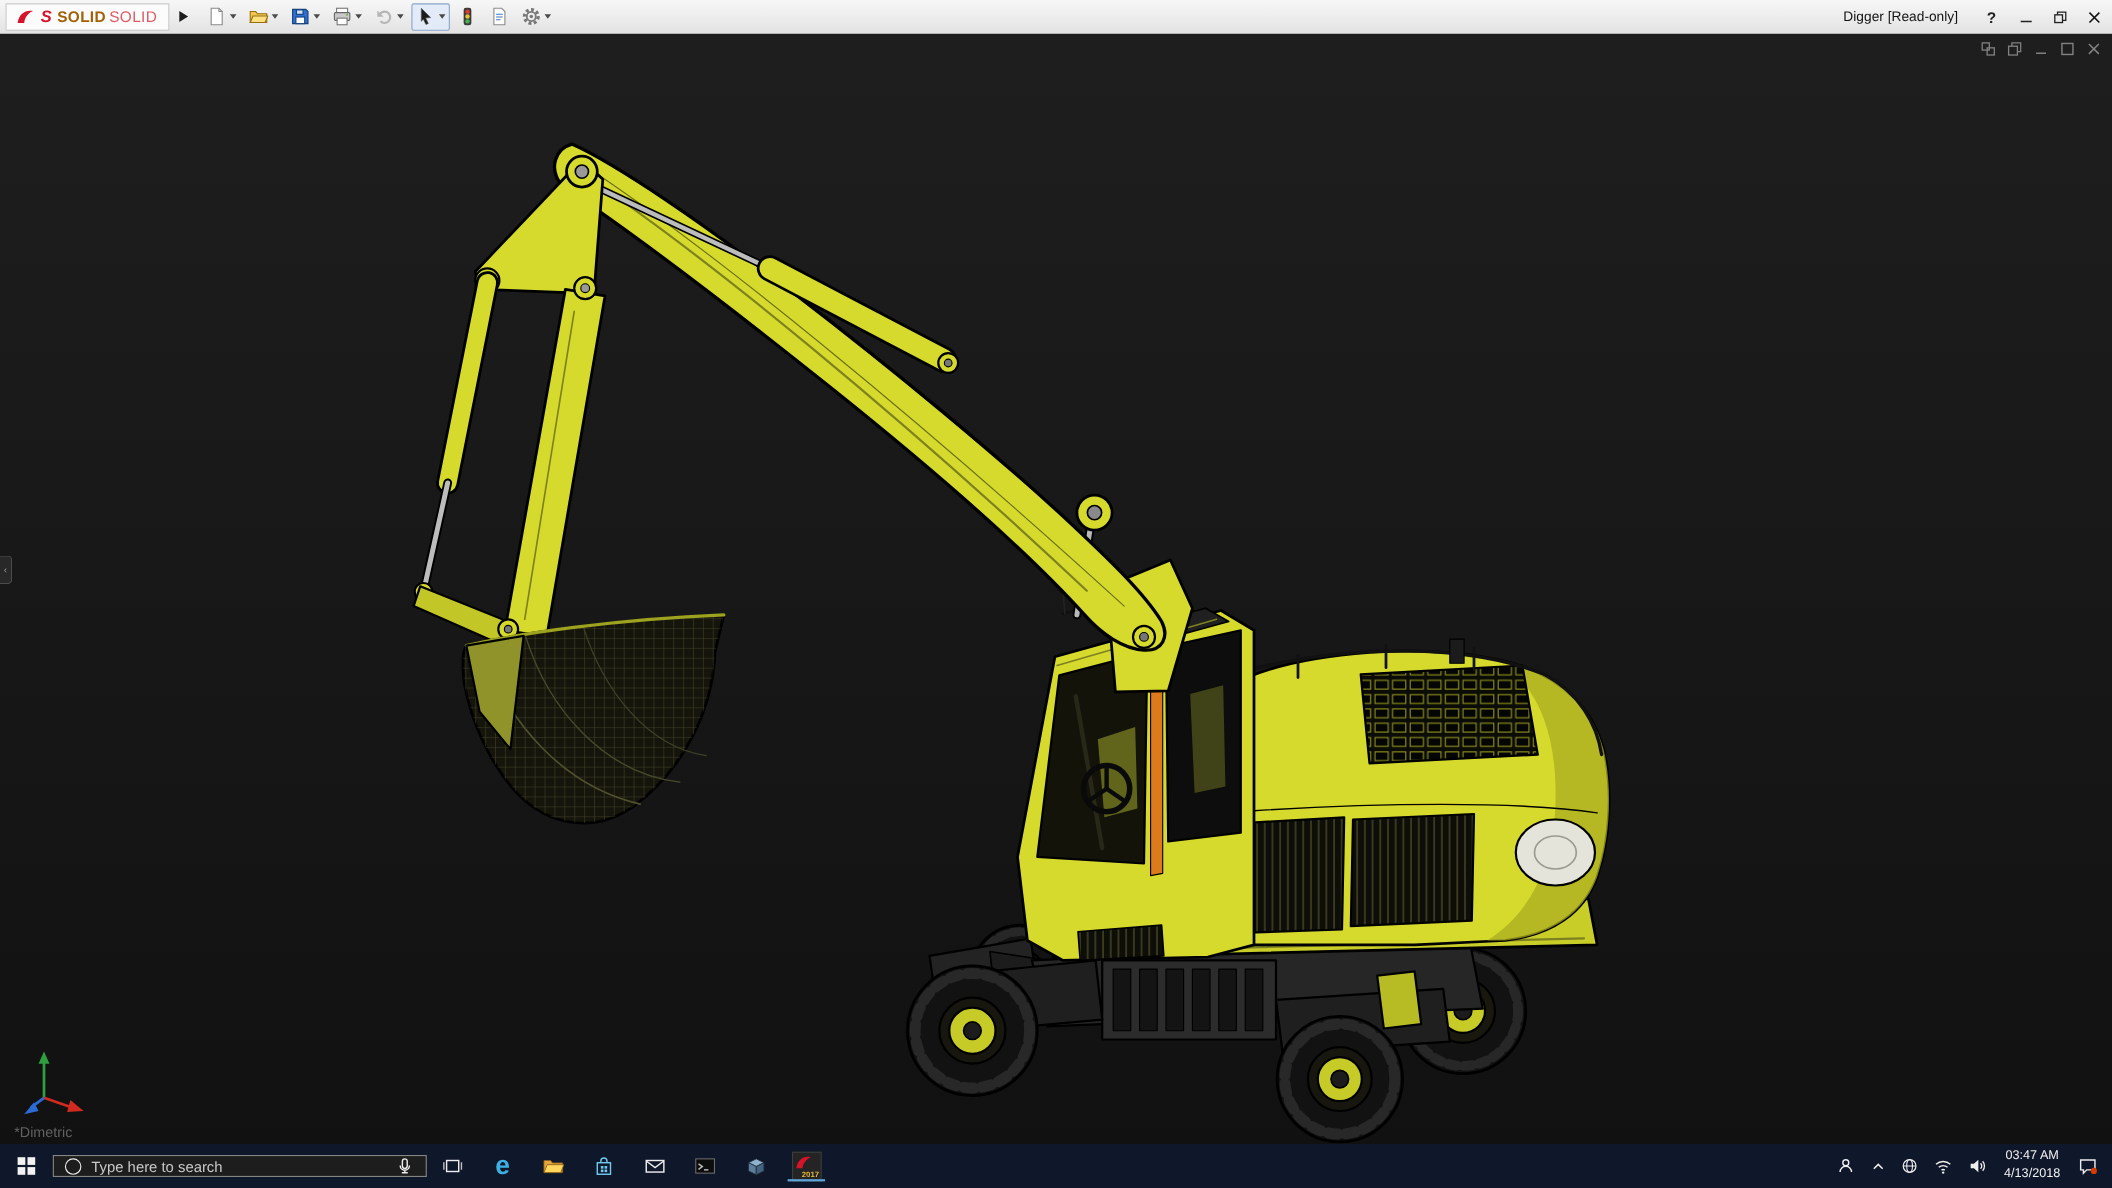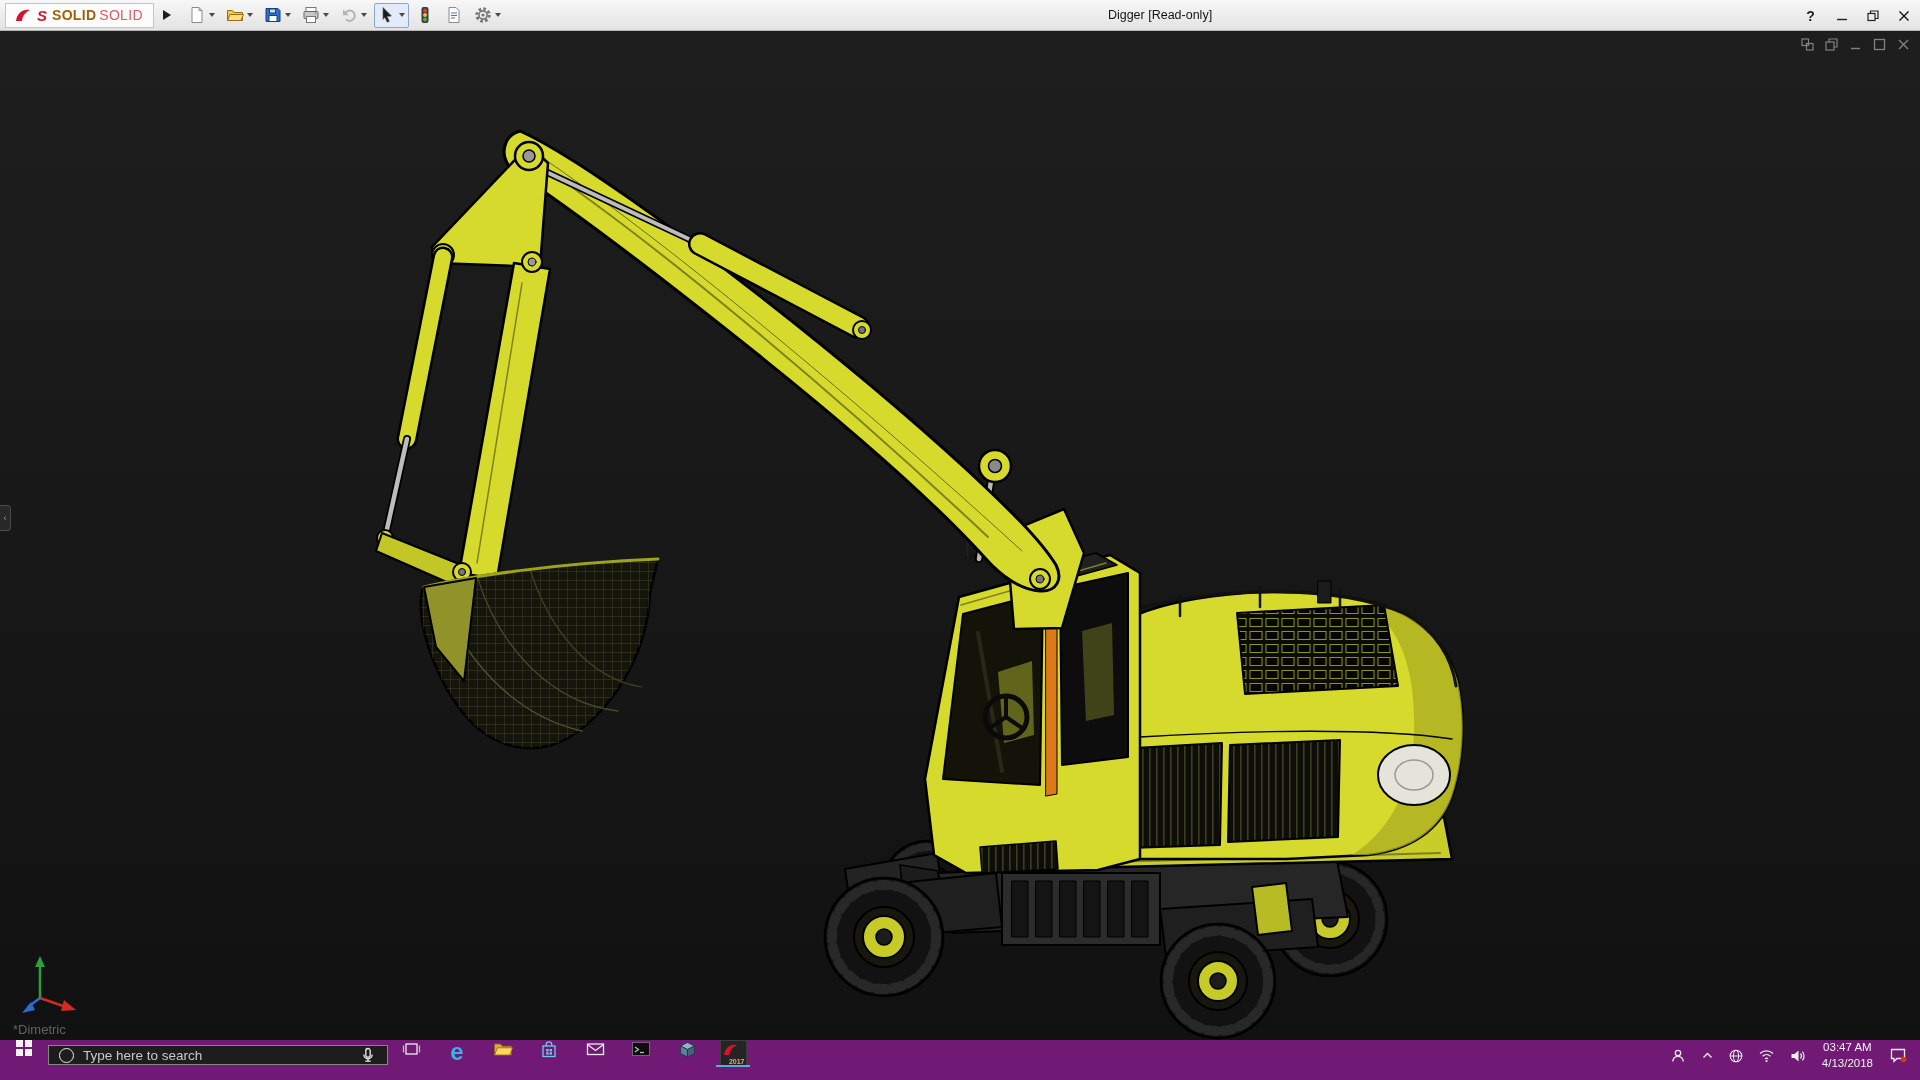--- a/index.html
+++ b/index.html
@@ -11,35 +11,35 @@
   .brand{display:flex;align-items:center;gap:3px;height:25px;margin-left:5px;padding:0 10px 0 8px;background:#fcfcfc;border:1px solid #c6c6c6}
   .brand .logo-s{color:#d6132b;font-weight:bold;font-size:15px;font-style:italic;margin-right:2px}
   .brand .solid{color:#a16207;font-weight:bold;font-size:14px;letter-spacing:.3px}
   .brand .works{color:#e05a64;font-weight:normal;font-size:14px;letter-spacing:.3px}
   .flyout{width:0;height:0;border-left:8px solid #1d1d1d;border-top:5px solid transparent;border-bottom:5px solid transparent;margin:0 13px 0 9px}
   .tb{display:flex;align-items:center;gap:3px}
   .tb-btn{display:flex;align-items:center;height:25px;padding:2px 3px;border:1px solid transparent;border-radius:2px}
   .tb-btn.active{background:#e2ebf7;border:1px solid #8aa6c9}
   .tb-btn svg{display:block}
   .dd{width:0;height:0;border-top:4px solid #4a4a4a;border-left:3.5px solid transparent;border-right:3.5px solid transparent;margin-left:3px}
-  .win-title{position:absolute;left:540px;right:140px;text-align:center;font-size:12.5px;color:#141414;pointer-events:none}
+  .win-title{position:absolute;left:540px;right:140px;text-align:right;font-size:12.5px;color:#141414;pointer-events:none}
   .win-ctrls{position:absolute;right:3px;top:0;height:31px;display:flex;align-items:center;gap:4px}
   .win-ctrl{width:27px;height:23px;display:flex;align-items:center;justify-content:center;font-size:14px;color:#222;font-weight:bold}
 
   
   .viewport{position:relative;flex:1;background:linear-gradient(#1e1e1e,#111)}
   .scene{position:absolute;inset:0;width:100%;height:100%}
   .doc-ctrls{position:absolute;top:7px;right:10px;display:flex;gap:11px;opacity:.8}
   .doc-ctrls svg{display:block}
   .orient-label{position:absolute;left:13px;bottom:3px;color:#616161;font-size:13px}
   .triad{position:absolute;left:16px;bottom:24px}
   .side-tab{position:absolute;left:0;top:474px;width:11px;height:26px;background:#282828;border:1px solid #4b4b4b;border-left:none;border-radius:0 4px 4px 0;color:#9c9c9c;font-size:9px;display:flex;align-items:center;justify-content:center}
 
   
-  .taskbar{flex:0 0 40px;height:40px;background:#701a75;display:flex;align-items:flex-start;color:#e8e8e8}
+  .taskbar{flex:0 0 40px;height:40px;background:#0f172a;display:flex;align-items:center;color:#e8e8e8}
   .tb-start{width:48px;display:flex;align-items:center;justify-content:center}
   .winlogo{display:grid;grid-template-columns:7px 7px;grid-template-rows:7px 7px;gap:1.5px}
   .winlogo span{background:#f2f2f2}
   .search{width:340px;margin:5px 0;background:#1d1d1d;border:1px solid #858585;display:flex;align-items:center;gap:9px;padding:0 10px}
   .ring{width:15px;height:15px;border:1.6px solid #ededed;border-radius:50%;flex:0 0 auto}
   .search input{flex:1;background:transparent;border:none;outline:none;color:#c9c9c9;font-size:13.5px;font-family:inherit}
   .search input::placeholder{color:#c9c9c9}
   .task-icon{width:46px;display:flex;align-items:center;justify-content:center;position:relative}
   .edge-e{font-size:24px;font-weight:bold;color:#3fb0e4;line-height:1}
   .sw-tile{width:27px;height:27px;background:#242424;border:1px solid #3d3d3d;position:relative;display:flex;align-items:flex-start;justify-content:flex-start}

